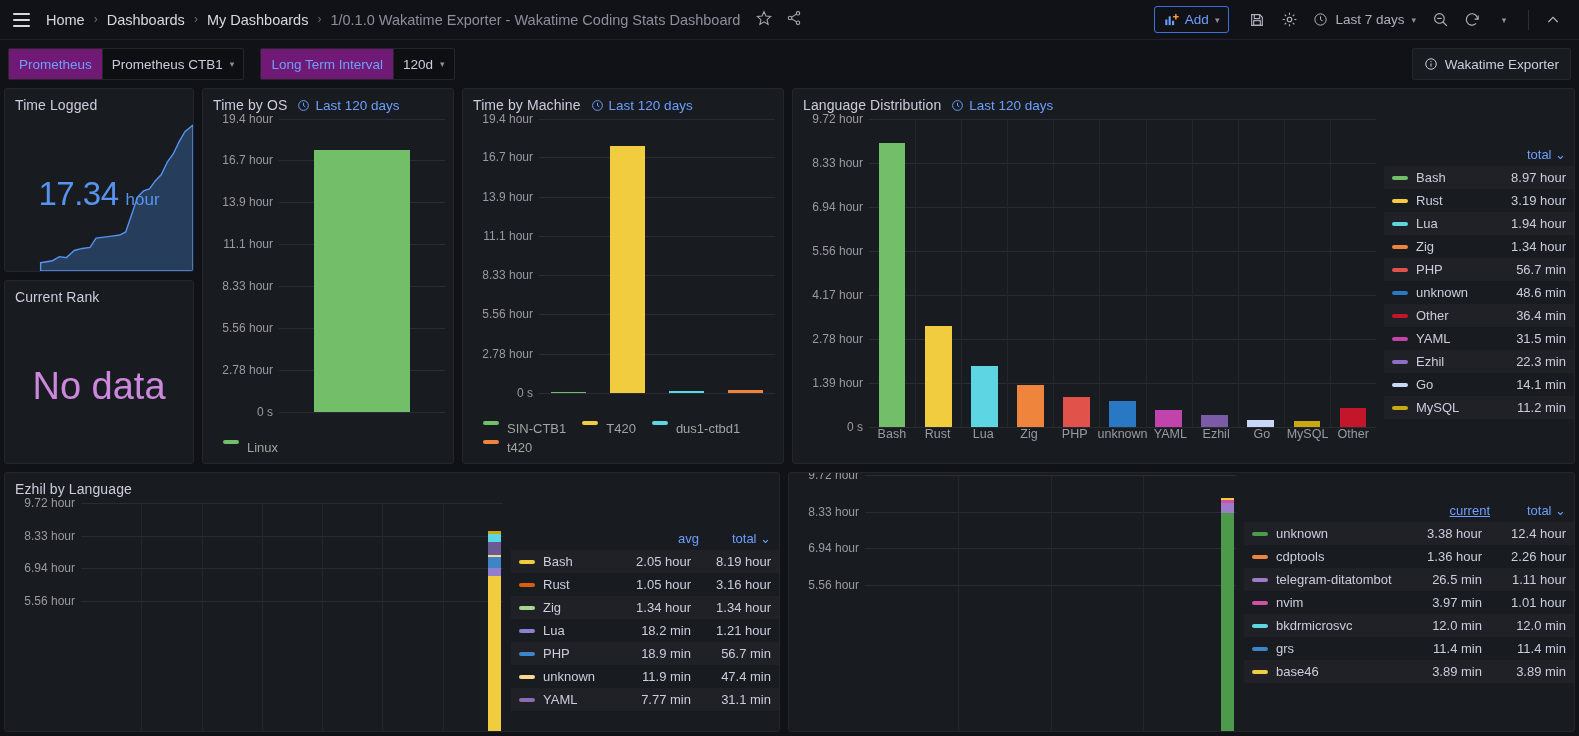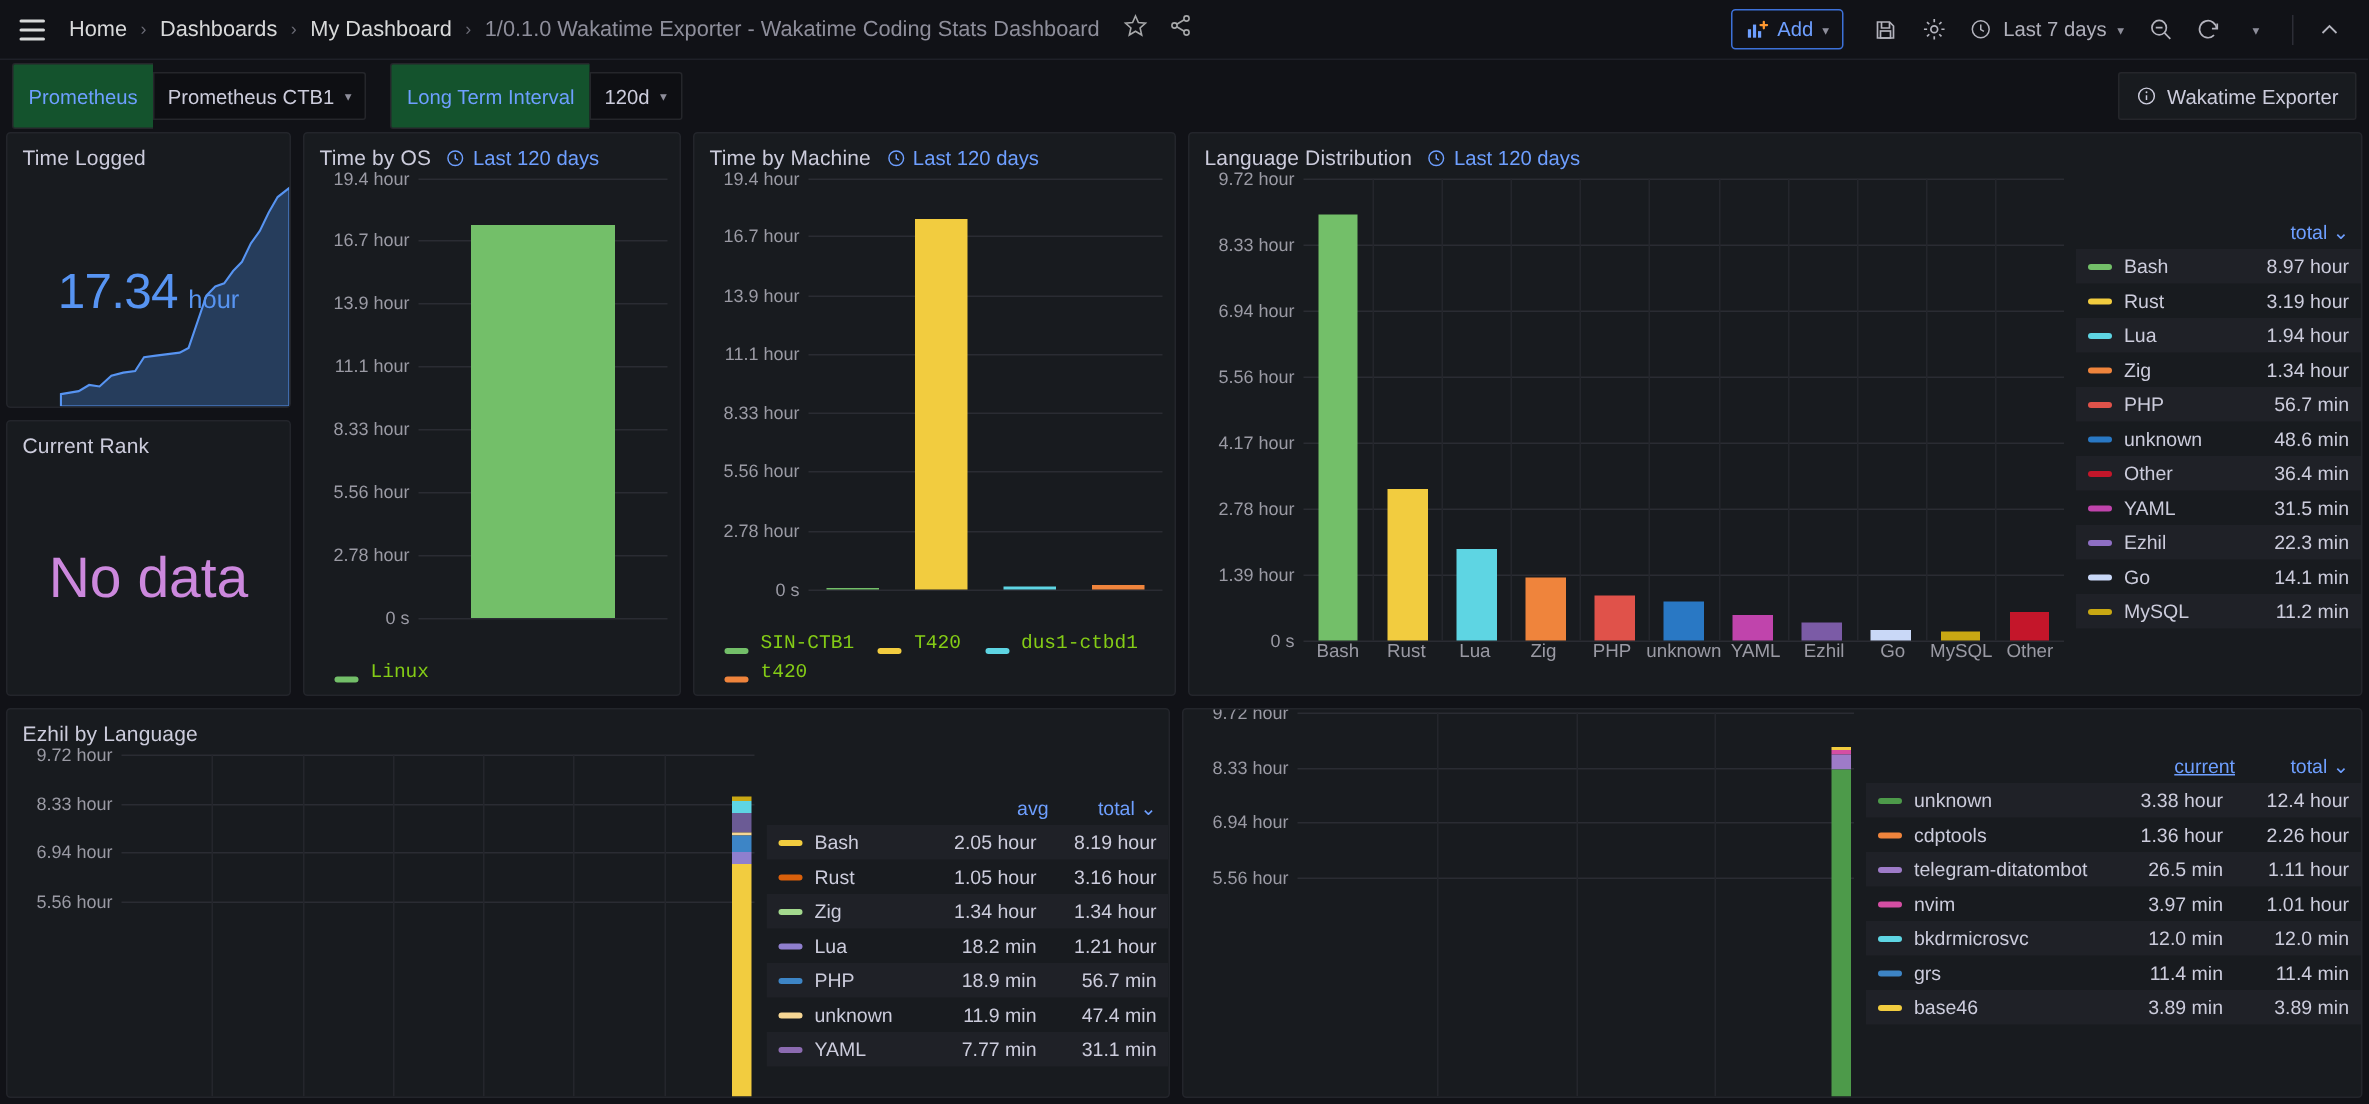--- a/index.html
+++ b/index.html
@@ -41,23 +41,23 @@
     justify-content:center; cursor:pointer; color:#b3b3bd; }
   .time-picker { display:flex; align-items:center; gap:7px; padding:4px 8px;
     font-size:13.5px; color:#b0b0bb; cursor:pointer; }
   .vdiv { width:1px; height:20px; background:#2c2d36; margin:0 8px; }
 
   
   .varbar { height:48px; display:flex; align-items:center; padding: 0 8px;
     background:#111217; gap:0; }
   .var-group { display:flex; align-items:center; margin-right:16px; }
   .var-label {
-    background:#14532d; border:1px solid #25262b; border-right:none;
+    background:#701a75; border:1px solid #25262b; border-right:none;
     border-radius:2px 0 0 2px; color:#6e9fff; font-size:13.5px;
-    padding:6px 10px; height:44px; display:flex; align-items:center; cursor:pointer;
+    padding:6px 10px; height:32px; display:flex; align-items:center; cursor:pointer;
   }
   .var-value {
     background:#0e0f13; border:1px solid #25262b; border-radius:0 2px 2px 0;
     color:#ccccdc; font-size:13.5px; padding:6px 9px; height:32px;
     display:flex; align-items:center; gap:7px; cursor:pointer; min-width:60px;
   }
   .caret { font-size:9px; color:#8e8e9b; }
   .exporter-btn {
     margin-left:auto; background:#181b1f; border:1px solid #25262b; border-radius:2px;
     height:32px; display:flex; align-items:center; gap:7px; padding:0 11px;
@@ -99,21 +99,21 @@
   .bars { position:absolute; left:0; right:0; bottom:0; top:0; display:flex;
     align-items:flex-end; }
   .barslot { flex:1; display:flex; justify-content:center; align-items:flex-end; height:100%; }
   .bar { width:58%; }
   .xaxis { height:22px; display:flex; padding-left:72px; flex:none; }
   .xlabel { flex:1; text-align:center; font-size:12.5px; color:#9a9aa4;
     white-space:nowrap; overflow:visible; }
 
   
   .legend-inline { display:flex; flex-wrap:wrap; gap: 4px 16px; padding: 6px 4px 8px 16px; flex:none; }
-  .leg-item { display:flex; align-items:flex-end; gap:8px; font-size:13px; color:#84cc16; cursor:pointer;font-family:Liberation Mono, monospace;}
+  .leg-item { display:flex; align-items:flex-start; gap:8px; font-size:13px; color:#a3a3a3; cursor:pointer;}
   .swatch { width:16px; height:4px; border-radius:2px; flex:none; }
 
   
   .legend-table { width:190px; flex:none; display:flex; flex-direction:column;
     padding-top:28px; font-size:13px; overflow:hidden; }
   .legend-table.wide { width:268px; }
   .legend-table.wide2 { width:330px; }
   .lt-head { display:flex; justify-content:flex-end; gap:0; padding:2px 8px 4px 8px;
      color:#6e9fff; font-size:13px; }
   .lt-head .col { text-align:right; cursor:pointer; }
@@ -133,21 +133,21 @@
   <div class="hamburger">
     <span></span>
       <span></span>
       <span></span>
   </div>
   <div class="breadcrumb">
     <span class="crumb">Home</span>
     <span class="crumb-sep">›</span>
     <span class="crumb">Dashboards</span>
     <span class="crumb-sep">›</span>
-    <span class="crumb">My Dashboard</span>
+    <span class="crumb">My Dashboards</span>
     <span class="crumb-sep">›</span>
     <span class="crumb last">1/0.1.0 Wakatime Exporter - Wakatime Coding Stats Dashboard</span>
   </div>
   <span class="star-icon">
     <svg width="16" height="16" viewBox="0 0 24 24" fill="none" stroke="#d8d9da" stroke-width="1.6">
       <polygon points="12,2.5 14.9,9 22,9.7 16.6,14.5 18.2,21.5 12,17.8 5.8,21.5 7.4,14.5 2,9.7 9.1,9"></polygon>
     </svg>
   </span>
   <span class="share-icon">
     <svg width="16" height="16" viewBox="0 0 24 24" fill="none" stroke="#d8d9da" stroke-width="1.6">

